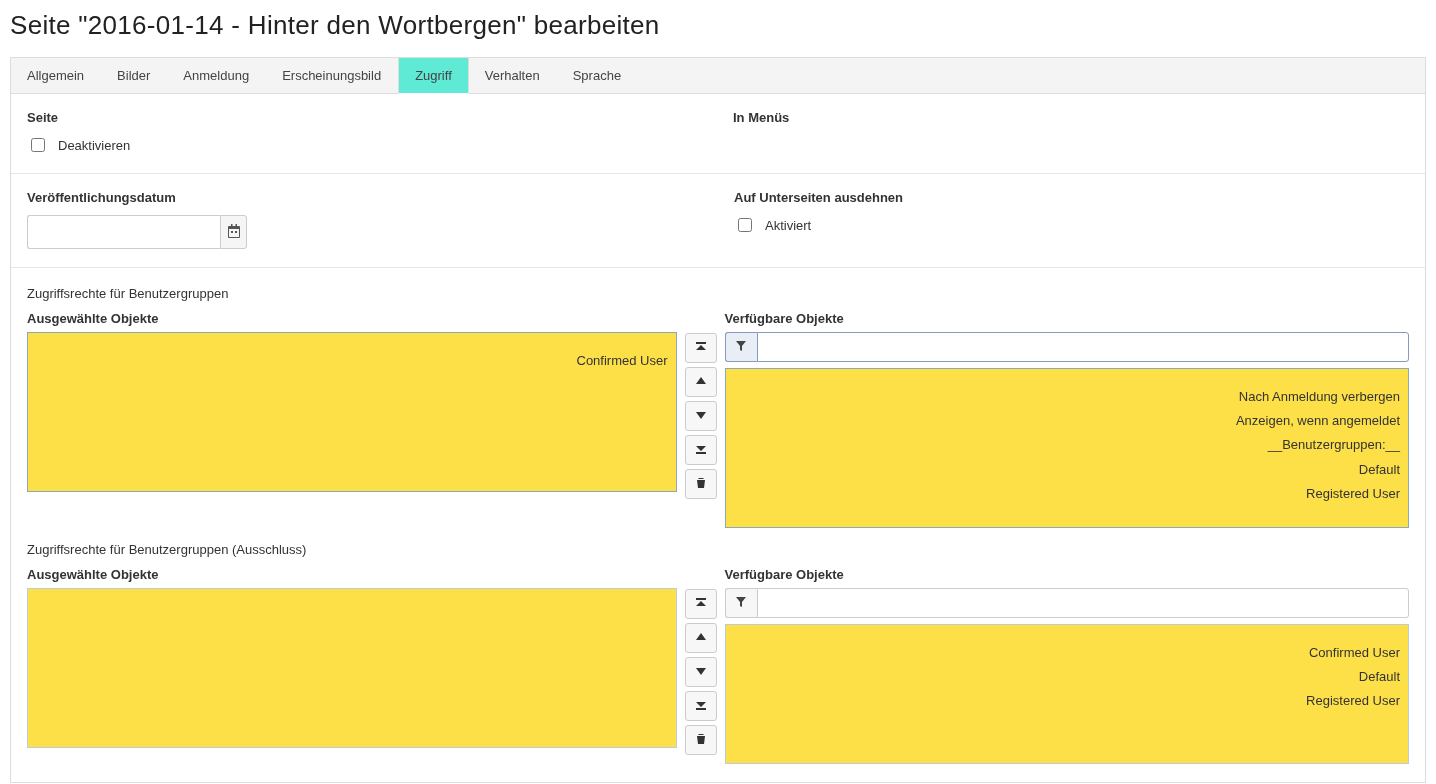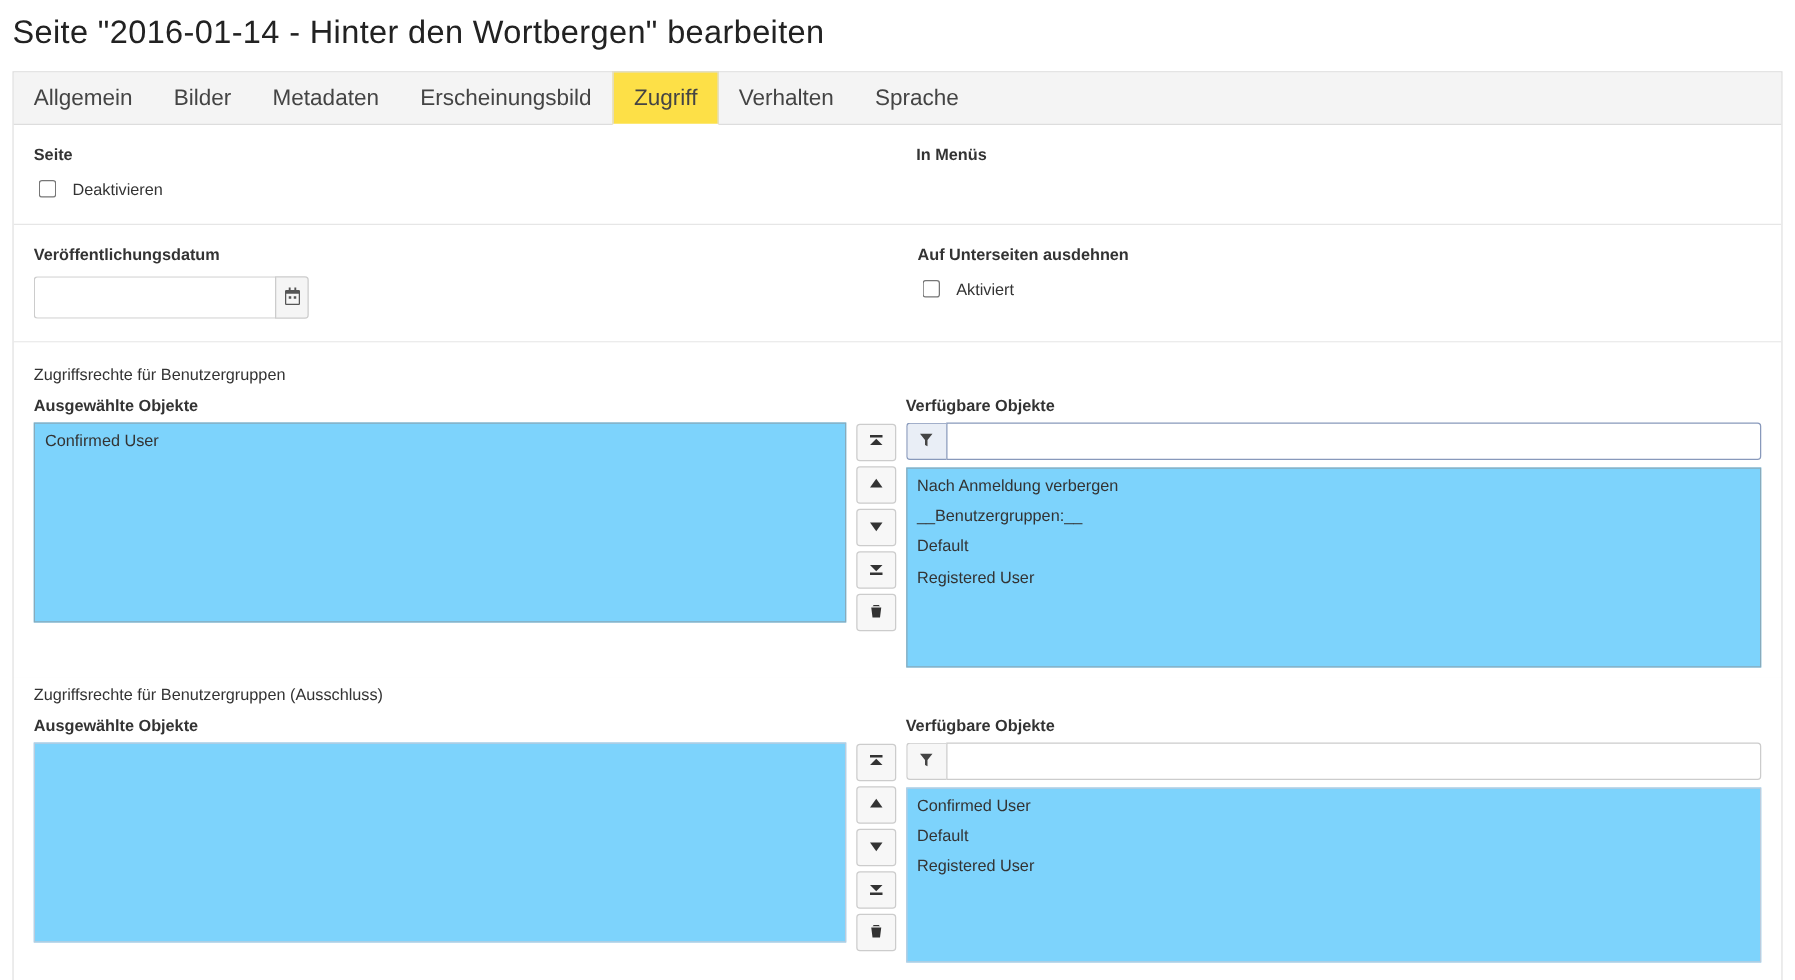--- a/index.html
+++ b/index.html
@@ -23,27 +23,27 @@
     border: 1px solid #ddd;
     background: #fafafa;
   }
   .tabs {
     display: flex;
     border-bottom: 1px solid #ddd;
     background: #f4f4f4;
   }
   .tab {
     padding: 10px 16px;
-    font-size: 18px;
+    font-size: 13px;
     color: #444;
     cursor: pointer;
     border-right: 1px solid transparent;
   }
   .tab.active {
-    background: #fde047;
+    background: #5eead4;
     border-left: 1px solid #ddd;
     border-right: 1px solid #ddd;
     border-top: 1px solid #ddd;
     margin-top: -1px;
     margin-bottom: -1px;
     border-bottom: 1px solid #fff;
   }
   .section {
     background: #fff;
     padding: 16px 16px 18px 16px;
@@ -103,25 +103,26 @@
     display:flex;
     gap: 8px;
     align-items:flex-start;
   }
   .picker-left { flex: 0 0 47%; display:flex; flex-direction:column; }
   .picker-mid  { flex: 0 0 auto; display:flex; flex-direction:column; gap:4px; padding-top:0; }
   .picker-right{ flex: 1; display:flex; flex-direction:column; }
 
   .listbox {
     border:1px solid #bcd;
-    background:#7dd3fc;
+    background:#fde047;
     height: 160px;
     overflow-y: scroll;
     font-size: 13px;
-    padding: 2px 0;
+    padding: 16px 0;
+    text-align: right;
   }
   .listbox.primary { border-color:#8ab; }
   .listbox .item {
     padding: 3px 8px;
     line-height: 1.4;
     cursor: pointer;
     white-space: nowrap;
   }
 
   .mid-btn {
@@ -174,21 +175,21 @@
 </head>
 <body>
 
 <h1 class="page-title">Seite "2016-01-14 - Hinter den Wortbergen" bearbeiten</h1>
 
 <div class="panel">
 
   <div class="tabs">
     <div class="tab">Allgemein</div>
     <div class="tab">Bilder</div>
-    <div class="tab">Metadaten</div>
+    <div class="tab">Anmeldung</div>
     <div class="tab">Erscheinungsbild</div>
     <div class="tab active">Zugriff</div>
     <div class="tab">Verhalten</div>
     <div class="tab">Sprache</div>
   </div>
 
   <div class="section">
     <div class="row">
       <div class="col">
         <span class="field-label">Seite</span>
@@ -269,20 +270,21 @@
         <div class="filter-row">
           <div class="filter-btn active">
               <span><svg viewBox="0 0 12 12">
                   <path d="M1 1h10L7 6v5L5 10V6L1 1z"></path>
                 </svg></span>
             </div>
           <input class="filter-input active" type="text" value="" style="">
         </div>
         <div class="listbox primary" id="groups-available" style="height:160px;">
             <div class="item">Nach Anmeldung verbergen</div>
+            <div class="item">Anzeigen, wenn angemeldet</div>
             <div class="item">__Benutzergruppen:__</div>
             <div class="item">Default</div>
             <div class="item">Registered User</div>
           </div>
       </div>
     </div>
   </div>
 
   <div class="section" style="padding-top:4px;">
     <div class="group-heading">Zugriffsrechte für Benutzergruppen (Ausschluss)</div>

